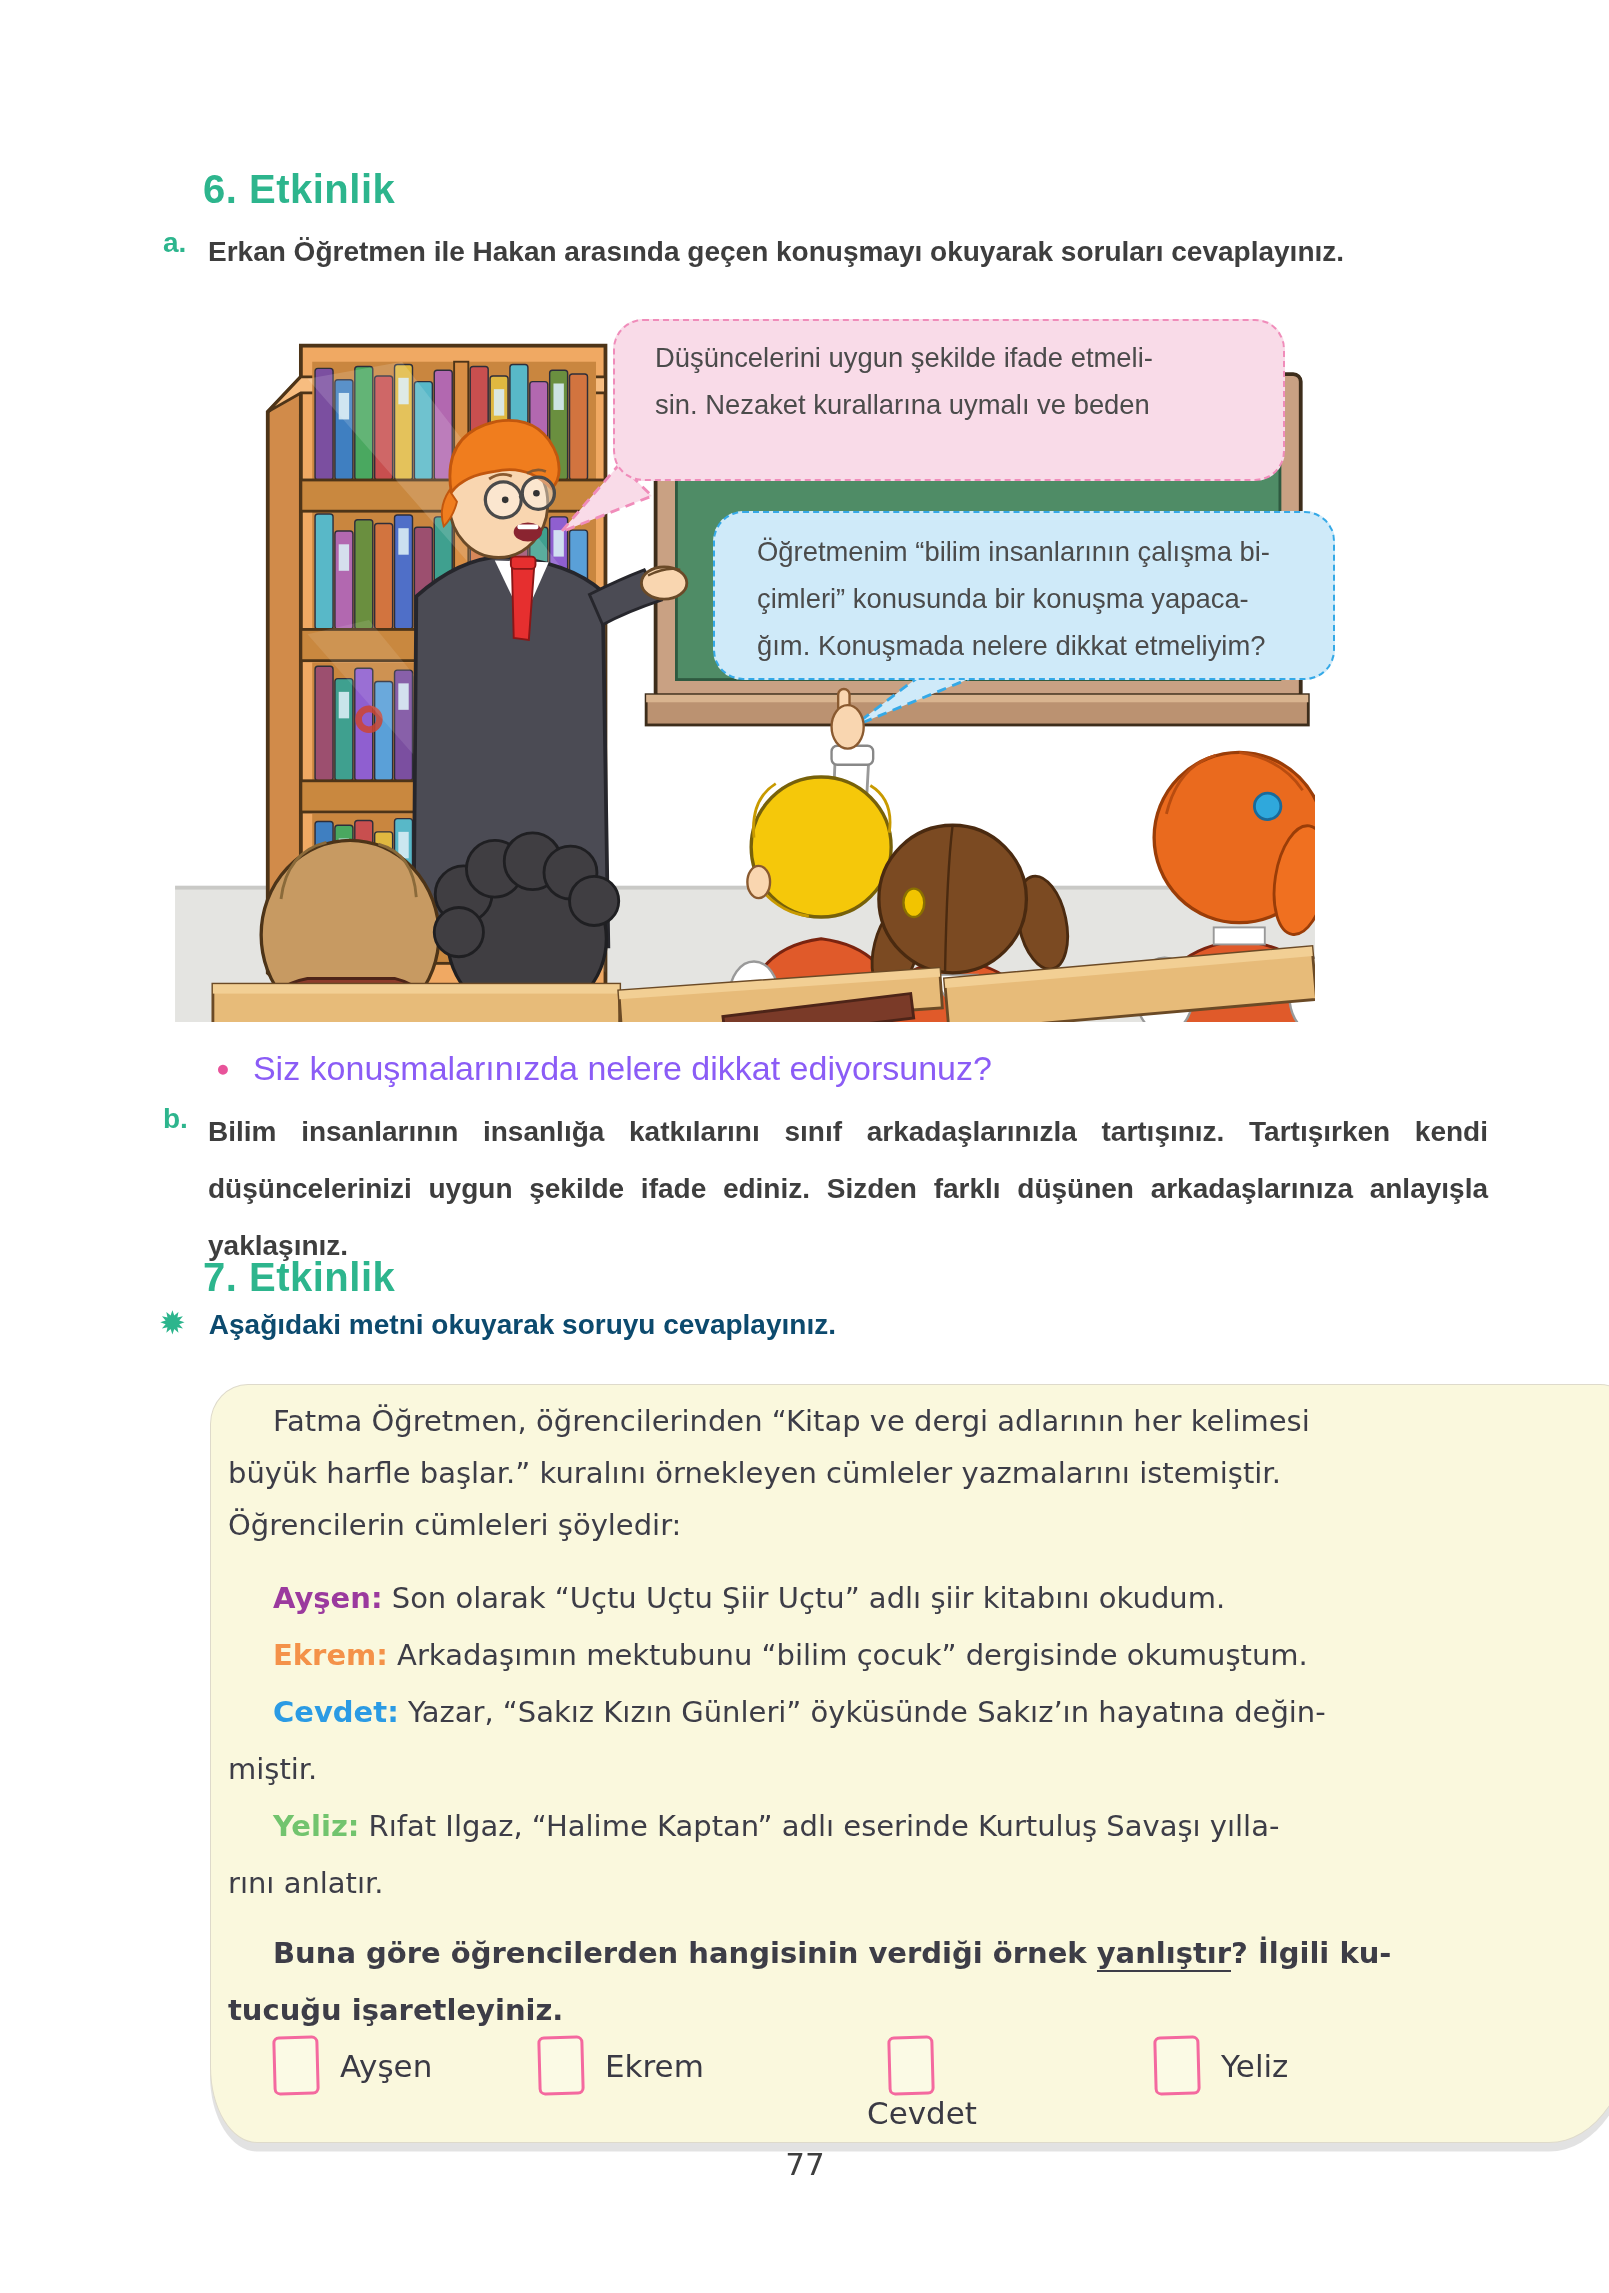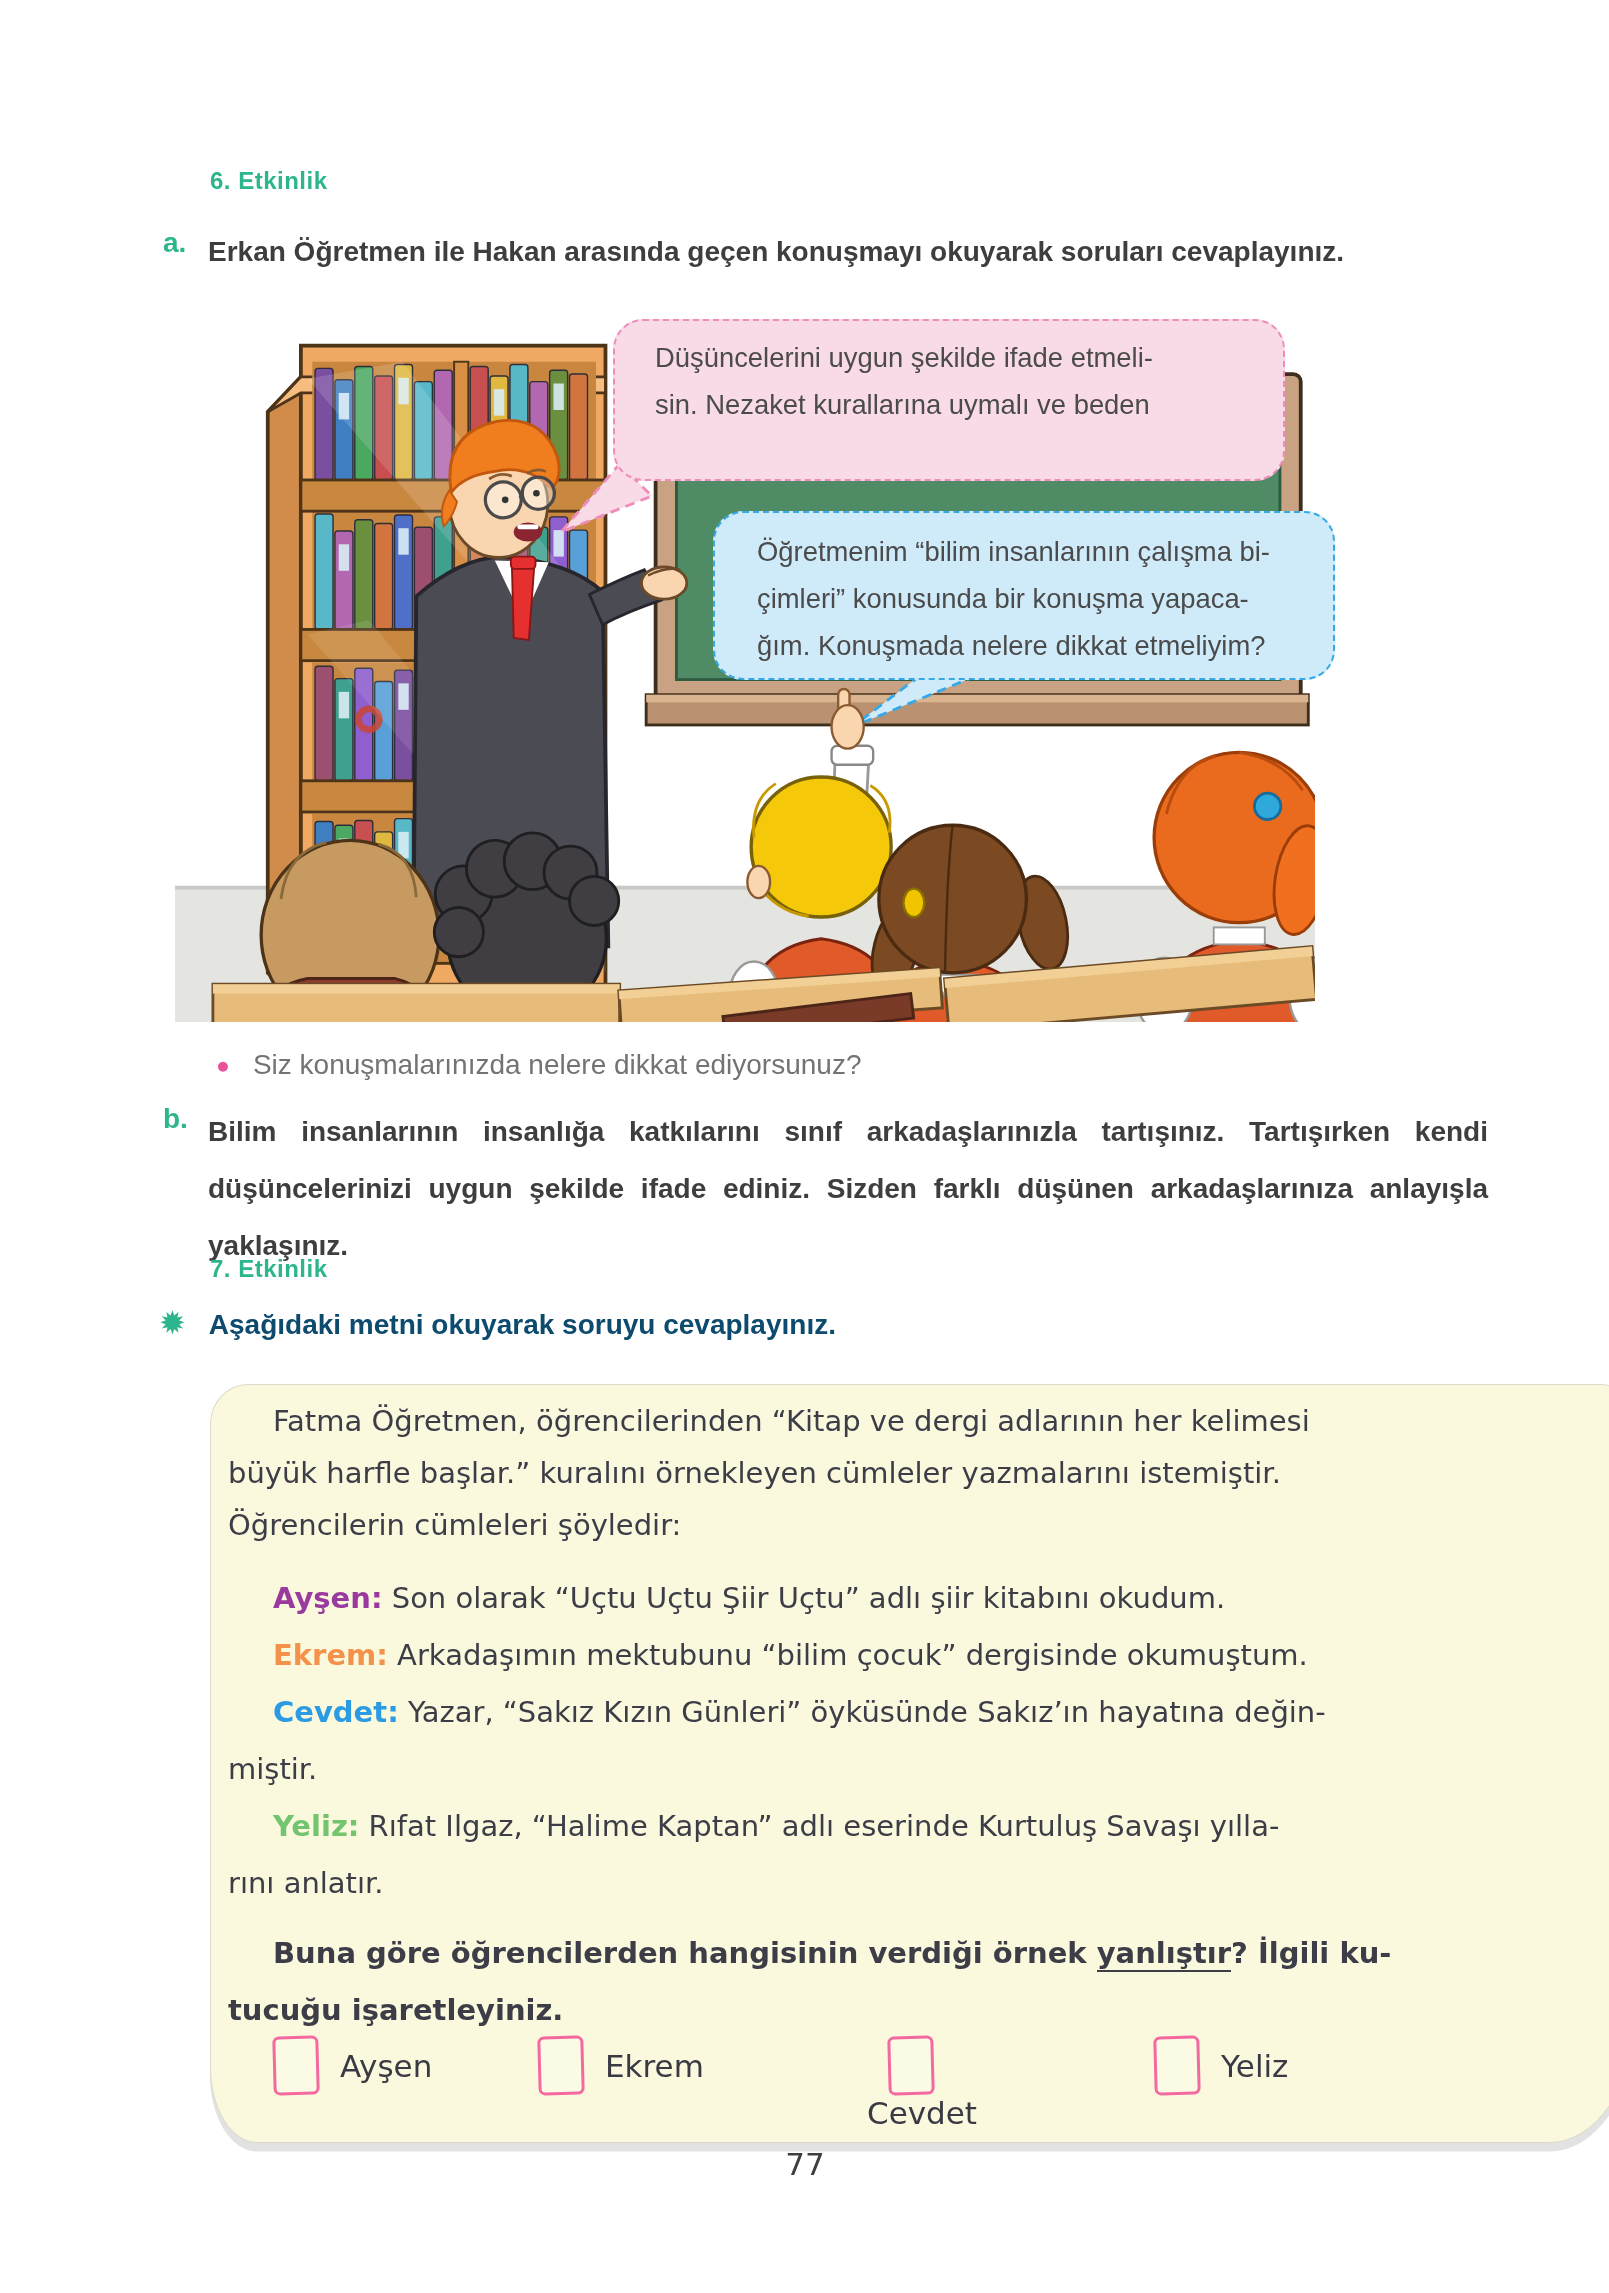--- a/index.html
+++ b/index.html
@@ -2,32 +2,32 @@
 <html style="font-size:15px"><head>
 <meta charset="utf-8">
 <style>
   html,body { margin:0; padding:0; background:#ffffff; }
   .page {
     position:relative; width:1610px; height:2294px; background:#ffffff;
     font-family:"Liberation Sans", sans-serif; overflow:hidden;
   }
   
   .act-heading {
-    position:absolute; left:210px; color:#2db58d; font-size:24px; font-weight:bold;
+    position:absolute; left:203px; color:#2db58d; font-size:40px; font-weight:bold;
     letter-spacing:0.5px;
   }
   
   .item { position:absolute; left:163px; width:1325px; font-size:28px; font-weight:bold; color:#3e3e3e; }
   .item .marker { position:absolute; left:0; top:0; color:#2db58d; }
   .item .item-text { margin-left:45px; text-align:justify; line-height:49px; }
   #item-b .item-text { line-height:57px; }
   
   .bullet-line { position:absolute; left:216px; top:1049px; display:flex; align-items:center; }
   .bullet-dot { color:#e8539a; font-size:23px; line-height:1; }
-  .bullet-text { margin-left:23px; font-size:28px; color:#737373; }
+  .bullet-text { margin-left:23px; font-size:34px; color:#8b5cf6; }
   
   .star-line { position:absolute; left:159px; top:1304px; display:flex; align-items:flex-start; }
   .star-glyph { color:#2db58d; font-size:32px; line-height:38px; }
   .star-text { margin-left:23px; font-size:28px; font-weight:bold; color:#0c4a6e; line-height:42px; }
   
   .scene { position:absolute; left:175px; top:322px; width:1140px; height:700px; }
   
   .bubble { position:absolute; box-sizing:border-box; font-size:27.4px; line-height:47px; color:#4b4b4b; }
   .bubble-pink {
     left:613px; top:319px; width:672px; height:162px;

